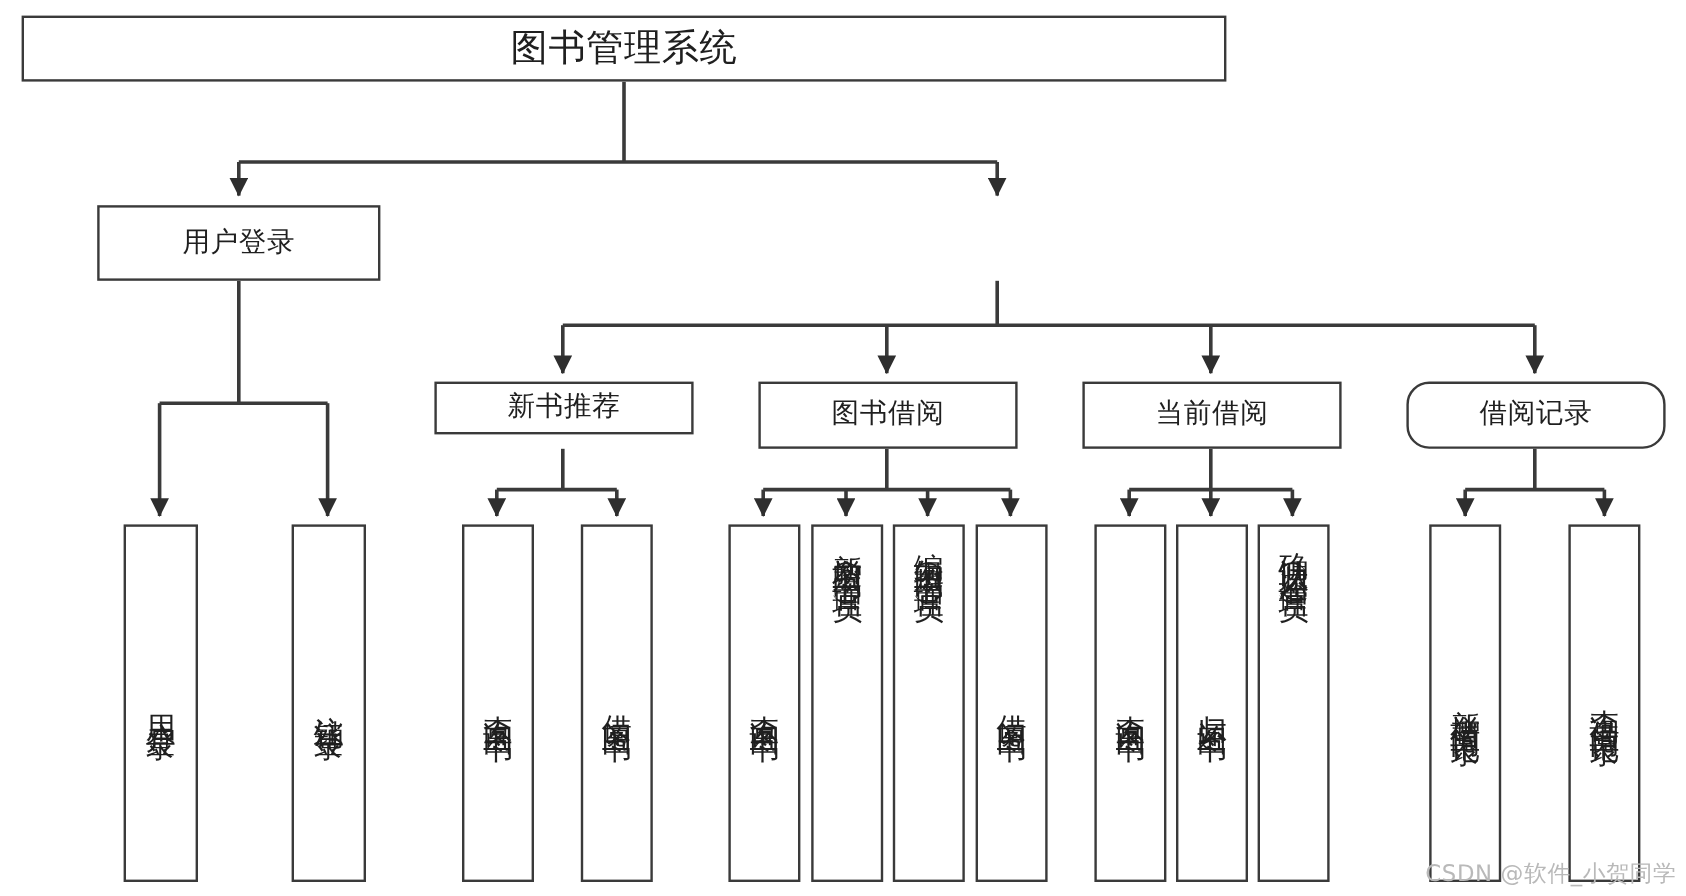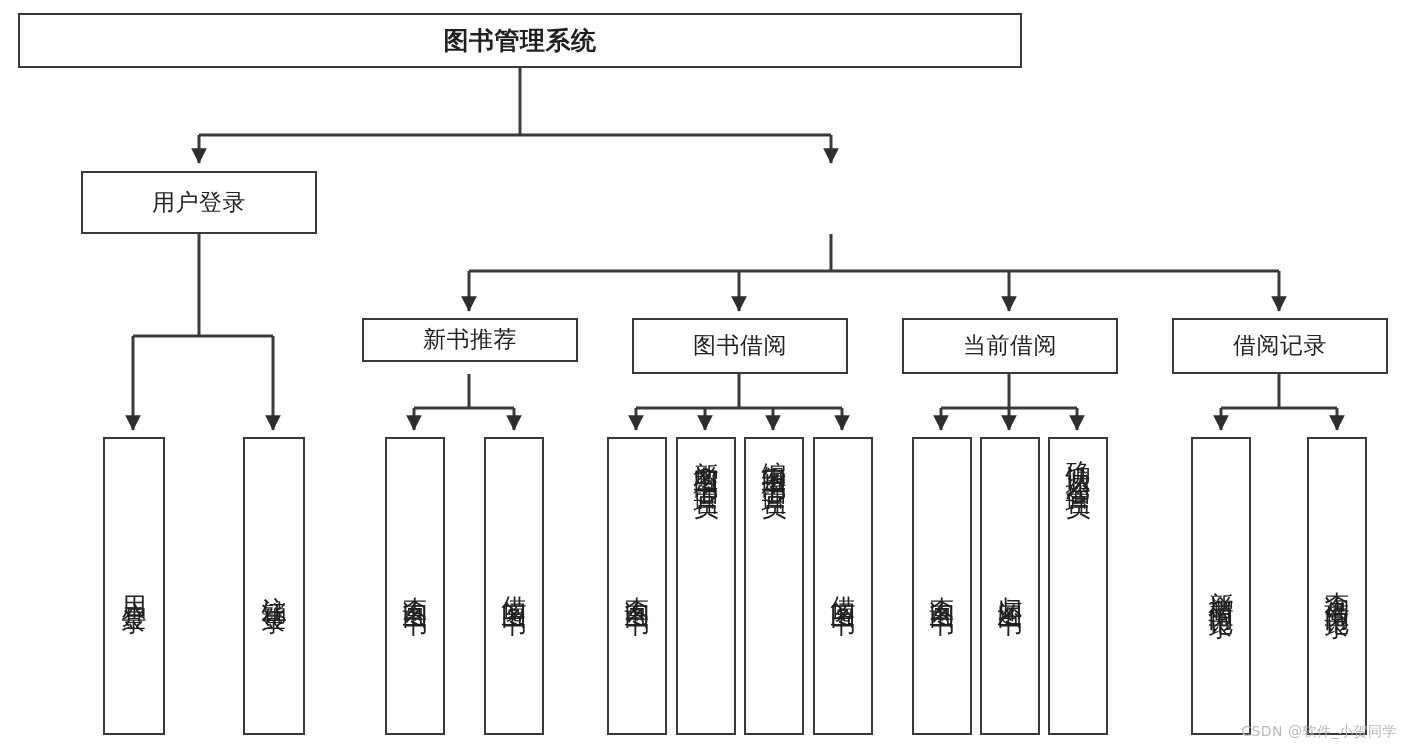--- a/index.html
+++ b/index.html
@@ -59,28 +59,27 @@
     line-height: 1;
     padding-top: 2px;
   }
   .node.vertical.centered {
     align-items: center;
   }
   .node.vertical.centered .node-label {
     padding-top: 0;
   }
   #root-node .node-label {
-    font-size: 25px;
-    font-weight: bold;
+    font-size: 31px;
   }
   #watermark {
     position: absolute;
     right: 8px;
     bottom: 6px;
-    font-size: 14px;
+    font-size: 19px;
     color: #b9b9b9;
     white-space: nowrap;
     letter-spacing: 0.5px;
   }
 </style>
 </head>
 <body>
 
 <div id="diagram-root">
 
@@ -144,21 +143,21 @@
 
   <div class="node horizontal" style="left:362px; top:318px; width:216px; height:44px;">
     <span class="node-label">新书推荐</span>
   </div>
   <div class="node horizontal" style="left:902px; top:318px; width:216px; height:56px;">
     <span class="node-label">当前借阅</span>
   </div>
   <div class="node horizontal" style="left:632px; top:318px; width:216px; height:56px;">
     <span class="node-label">图书借阅</span>
   </div>
-  <div class="node horizontal" style="left:1172px; top:318px; width:216px; height:56px;">
+  <div class="node horizontal" style="left:1172px; top:318px; width:216px; height:56px;border-radius:19px;">
     <span class="node-label">借阅记录</span>
   </div>
 
   <div class="node vertical centered" style="left:103px; top:437px; width:62px; height:298px;">
     <span class="node-label">用户登录</span>
   </div>
   <div class="node vertical centered" style="left:243px; top:437px; width:62px; height:298px;">
     <span class="node-label">注销登录</span>
   </div>
 

